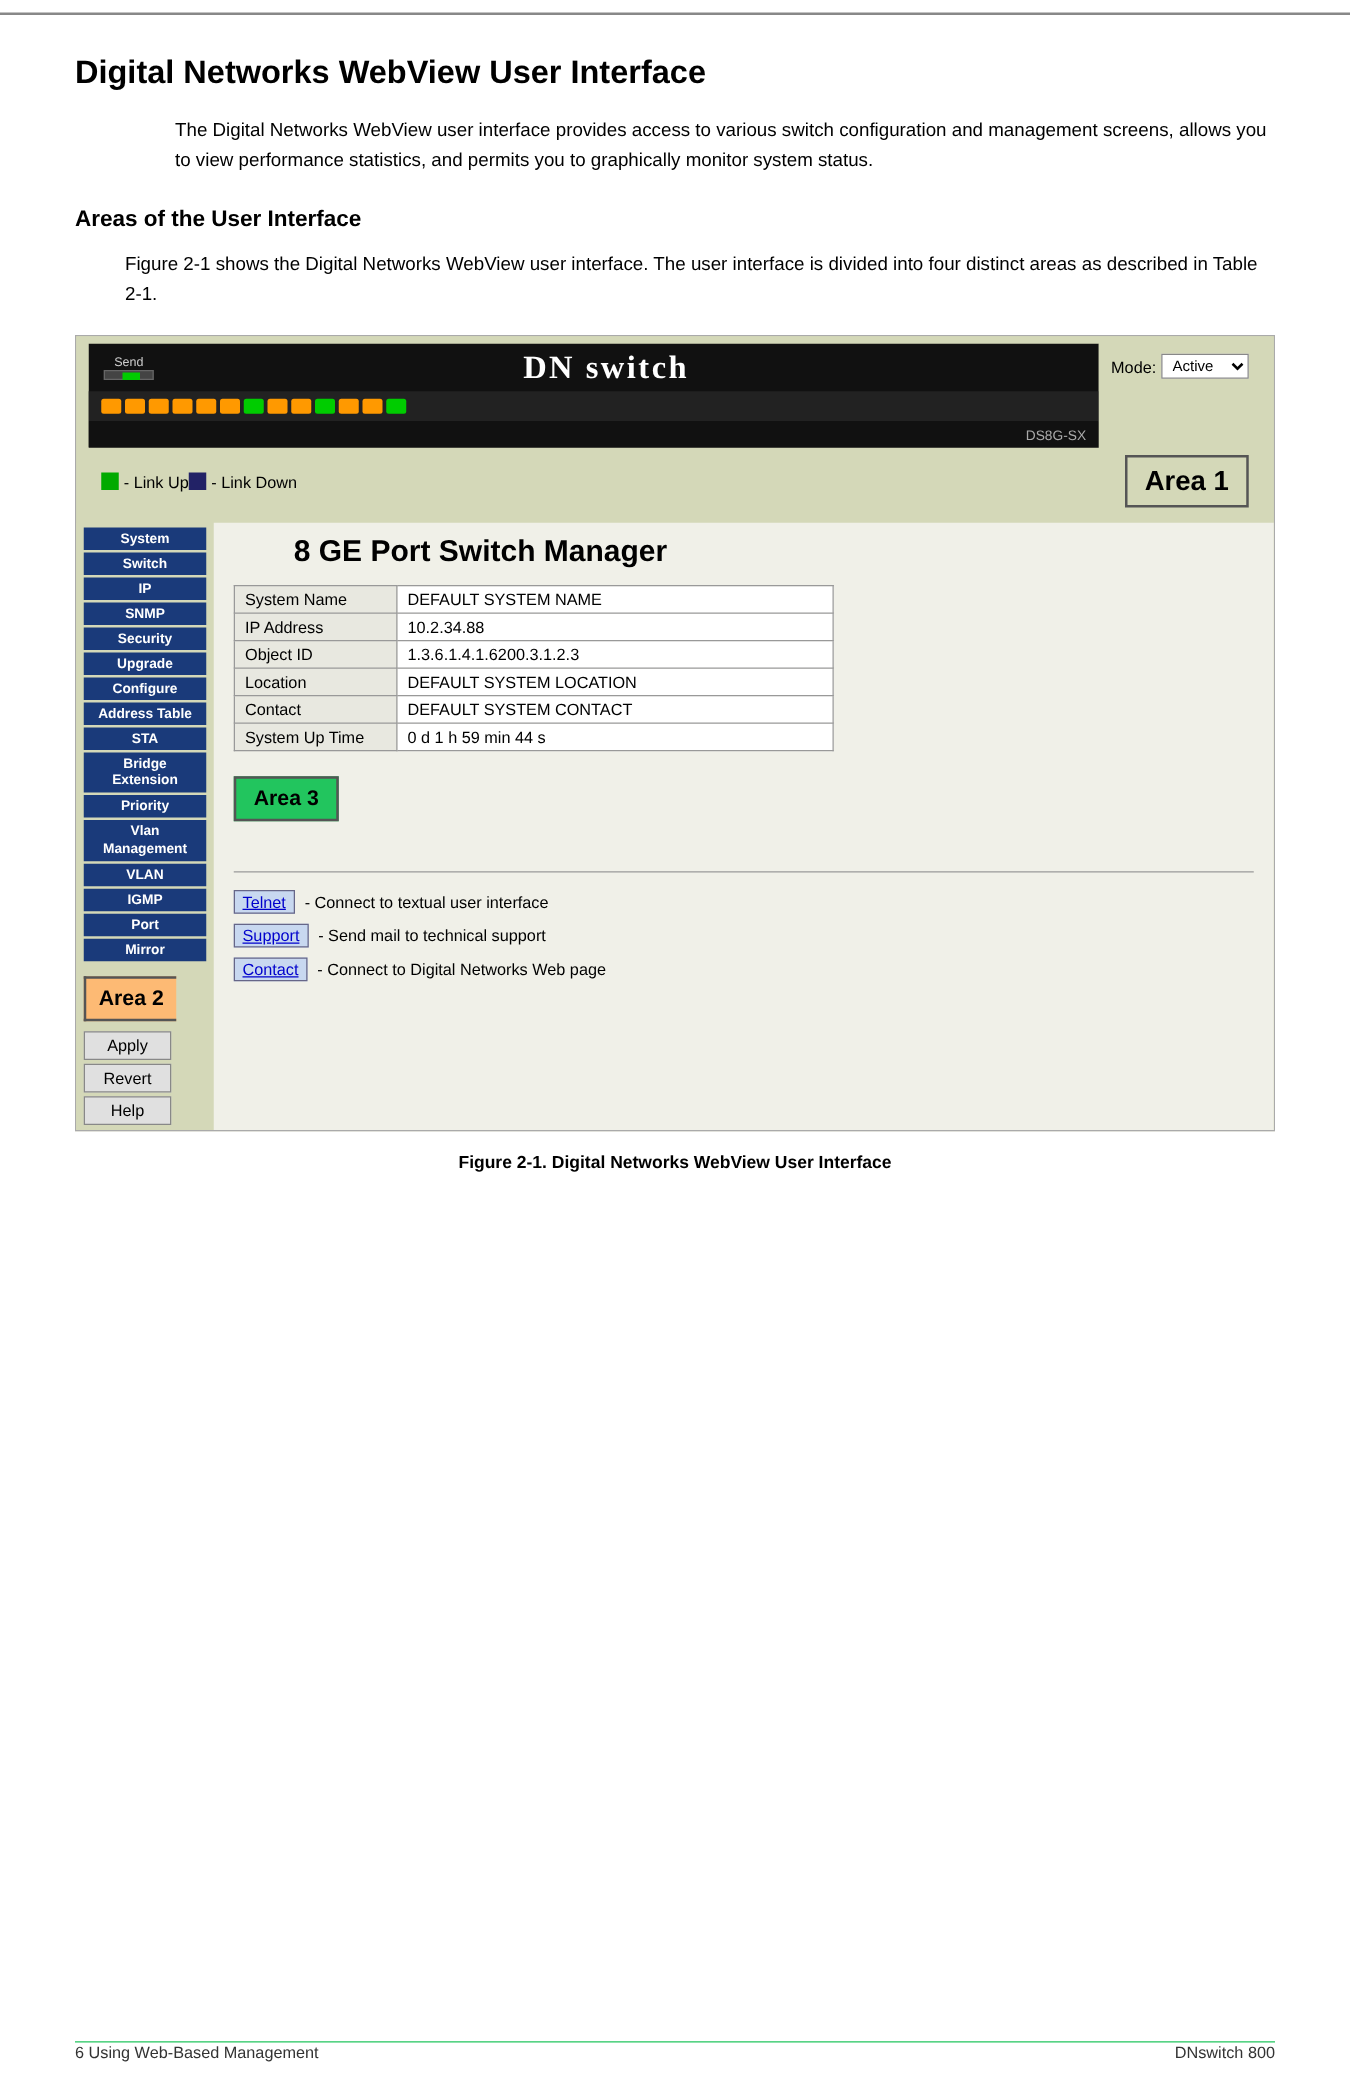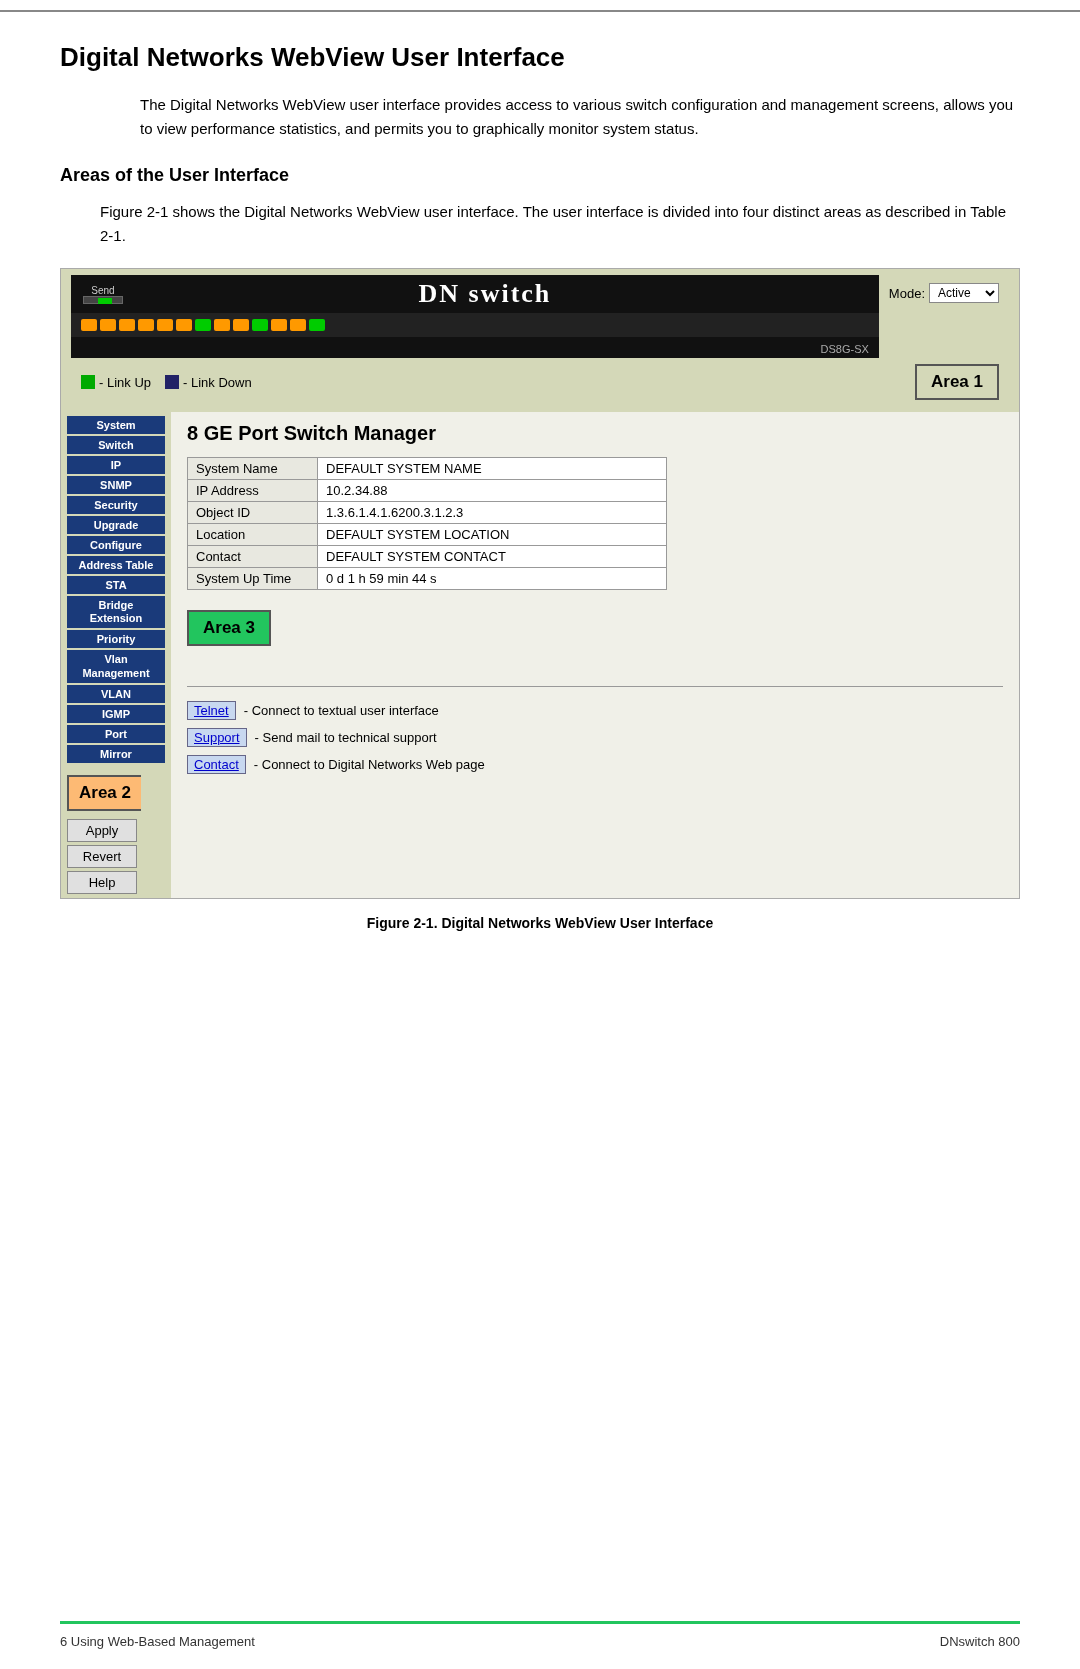--- a/index.html
+++ b/index.html
@@ -92,21 +92,20 @@
 
     .port-led {
       width: 16px;
       height: 12px;
       border-radius: 2px;
     }
 
     .link-legend {
       display: flex;
       align-items: center;
-      gap: 14px;
       padding: 6px 10px;
       font-size: 13px;
     }
 
     .link-legend-item {
       display: flex;
       align-items: center;
       gap: 4px;
     }
 
@@ -115,21 +114,21 @@
       height: 14px;
     }
 
     .area1-label {
       position: absolute;
       right: 10px;
       bottom: 6px;
       background: #d4d8b8;
       border: 2px solid #555;
       padding: 6px 14px;
-      font-size: 17px;
+      font-size: 22px;
       font-weight: bold;
     }
 
     
     .ui-body {
       display: flex;
       flex-direction: row;
       background: #d4d8b8;
     }
 
@@ -188,23 +187,24 @@
     }
 
     
     .main-panel {
       flex: 1;
       background: #f0f0e8;
       padding: 10px 16px;
     }
 
     .panel-title {
-      font-size: 20px;
+      font-size: 24px;
       font-weight: bold;
       margin-bottom: 12px;
+      margin-left: 48px;
     }
 
     .info-table {
       border-collapse: collapse;
       font-size: 13px;
       margin-bottom: 16px;
       width: 480px;
     }
 
     .info-table td {
@@ -279,22 +279,22 @@
     
     .page-footer {
       position: absolute;
       bottom: 20px;
       left: 60px;
       right: 60px;
       display: flex;
       justify-content: space-between;
       font-size: 13px;
       color: #333;
-      border-top: 3px solid #22c55e;
-      padding-top: 10px;
+      border-top: 1px solid #22c55e;
+      padding-top: 0;
     }
   </style>
 </head>
 <body>
 
 <div class="page-container">
 
   <h1 class="page-title">Digital Networks WebView User Interface</h1>
 
   <p class="intro-text">The Digital Networks WebView user interface provides access to various switch configuration and management screens, allows you to view performance statistics, and permits you to graphically monitor system status.</p>

